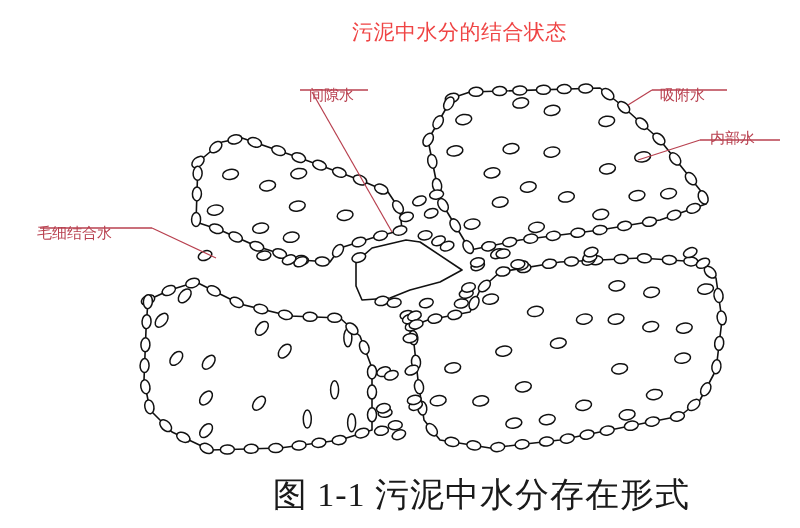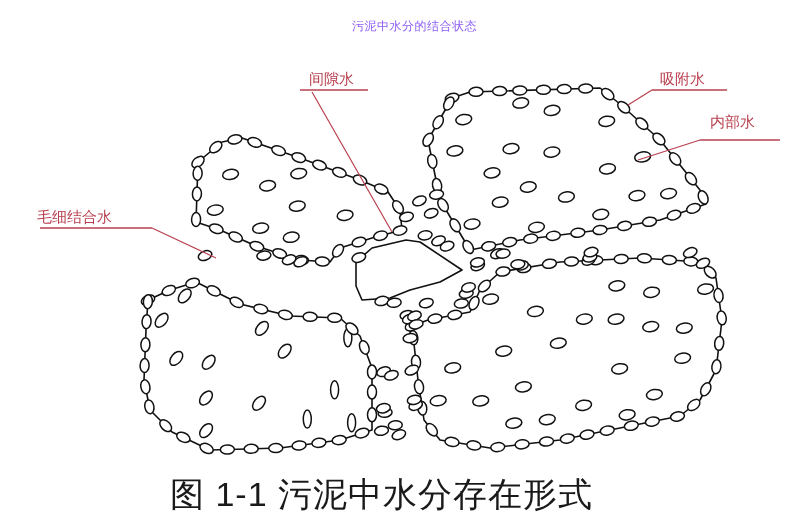--- a/index.html
+++ b/index.html
@@ -1,20 +1,20 @@
 <!DOCTYPE html>
 <html><head>
 <meta charset="utf-8">
 <style>
   html, body { margin: 0; padding: 0; background: #ffffff; }
   body { width: 800px; height: 528px; position: relative; overflow: hidden; font-family: "DejaVu Sans", sans-serif; }
   #canvas { position: absolute; left: 0; top: 0; width: 800px; height: 528px; }
-  .lbl { position: absolute; font-family: "DejaVu Sans", sans-serif; font-size: 15px; color: #b8404f; white-space: nowrap; line-height: 18px; }
-  .title-top { position: absolute; left: 352px; top: 18px; font-size: 12px; color: #8b5cf6; letter-spacing: 0.5px; font-family: "DejaVu Sans", sans-serif; white-space: nowrap; }
-  .caption { position: absolute; left: 170px; top: 472px; width: 520px; text-align: left; font-family: Liberation Sans, sans-serif; font-size: 34px; color: #1a1a1a; white-space: nowrap; letter-spacing: 1px; }
+  .lbl { position: absolute; font-family: "DejaVu Sans", sans-serif; font-size: 15px; color: #b8404f; white-space: nowrap; line-height: 18px; margin-top: 16px; }
+  .title-top { position: absolute; left: 352px; top: 18px; font-size: 21px; color: #ef4444; letter-spacing: 0.5px; font-family: "DejaVu Sans", sans-serif; white-space: nowrap; }
+  .caption { position: absolute; left: 170px; top: 472px; width: 520px; text-align: right; font-family: Liberation Serif, serif; font-size: 34px; color: #1a1a1a; white-space: nowrap; letter-spacing: 1px; }
 </style>
 </head>
 <body>
 
 <svg id="canvas" viewBox="0 0 800 528" xmlns="http://www.w3.org/2000/svg">
   <g id="particles">
       <path d="M 198 162 L 222 142 L 242 138 L 300 158 L 360 180 L 388 192 L 400 210 L 402 230 L 372 238 L 340 248 L 330 262 L 300 260 L 256 246 L 220 230 L 196 222 Z" fill="#fff" stroke="#111111" stroke-width="1.6" stroke-linejoin="round"></path>
       <path d="M 452 98 L 470 92 L 600 88 L 620 104 L 660 140 L 700 190 L 706 204 L 660 220 L 600 230 L 520 240 L 470 250 L 440 200 L 428 140 Z" fill="#fff" stroke="#111111" stroke-width="1.6" stroke-linejoin="round"></path>
       <path d="M 356 262 L 372 248 L 406 240 L 420 242 L 462 270 L 440 282 L 410 290 L 390 298 L 362 300 L 356 286 Z" fill="#fff" stroke="#111111" stroke-width="1.6" stroke-linejoin="round"></path>
       <path d="M 148 300 L 170 290 L 196 282 L 240 304 L 290 316 L 340 318 L 360 336 L 372 368 L 372 430 L 340 440 L 280 448 L 210 450 L 172 432 L 150 410 L 144 380 L 146 330 Z" fill="#fff" stroke="#111111" stroke-width="1.6" stroke-linejoin="round"></path>

